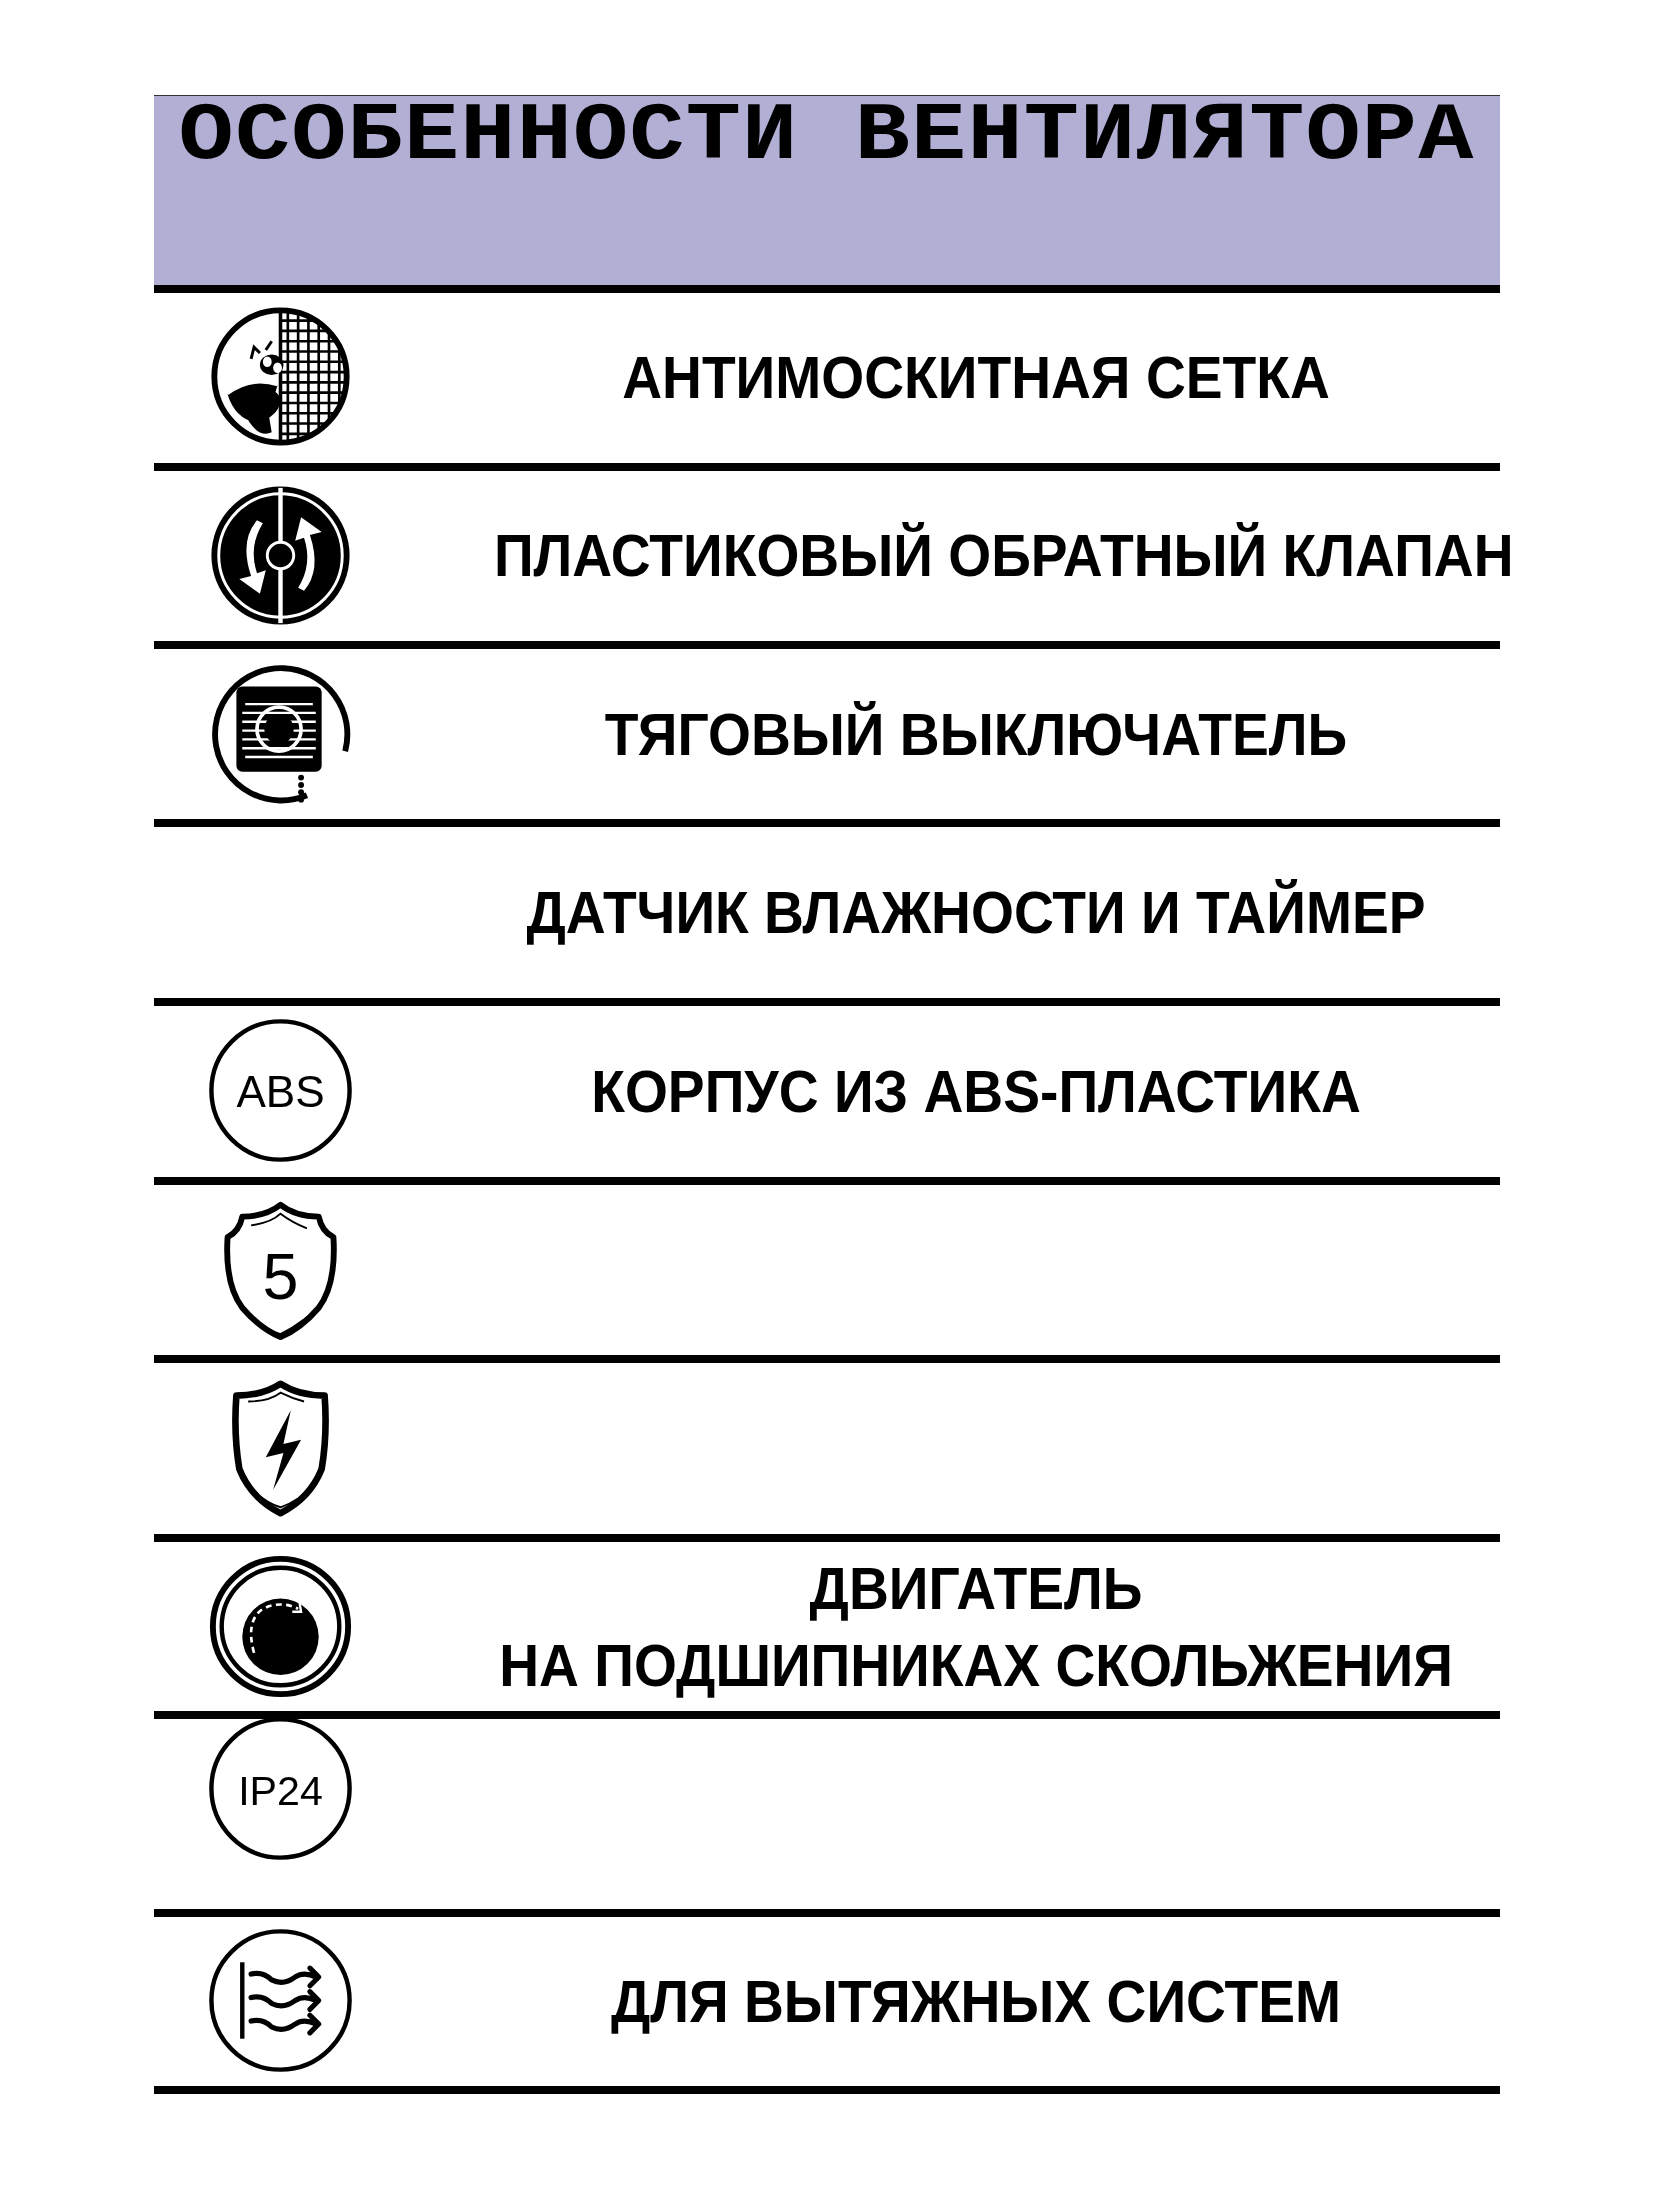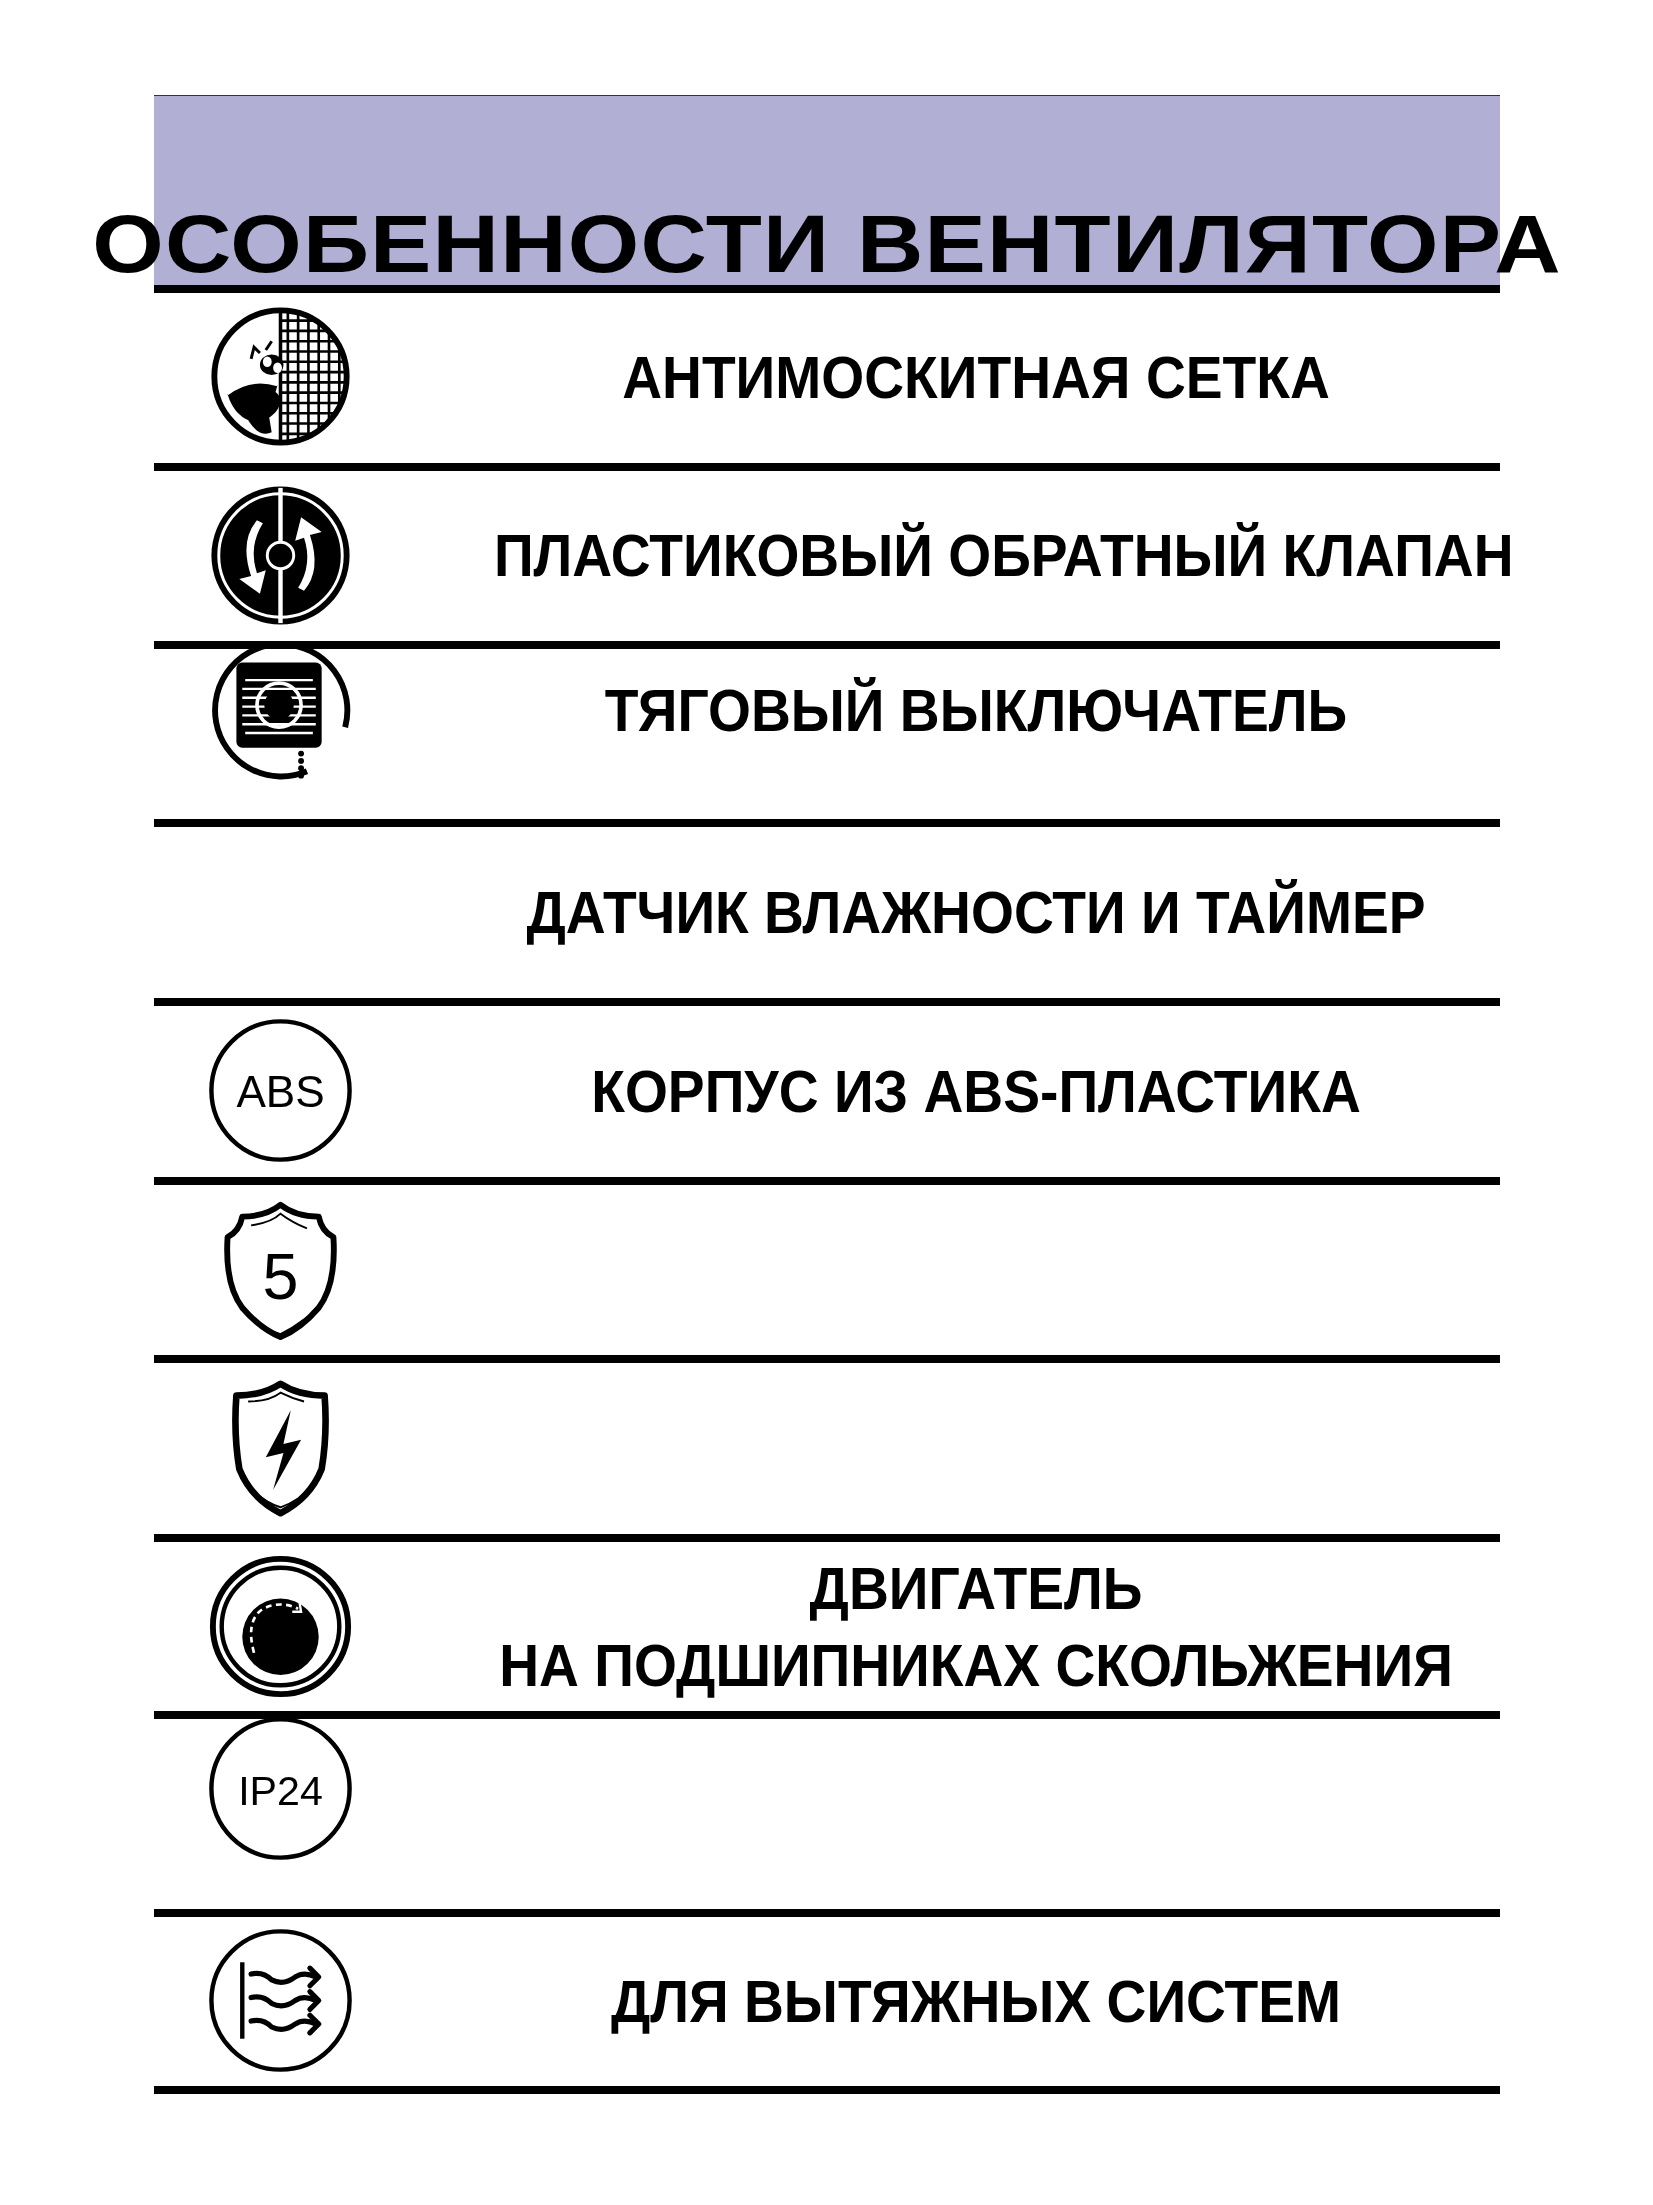--- a/index.html
+++ b/index.html
@@ -1,21 +1,21 @@
 <!DOCTYPE html>
 <html style="font-size:8.8px"><head>
 <meta charset="utf-8">
 <style>
   html, body { margin: 0; padding: 0; background: #ffffff; }
   body { width: 1654px; height: 2205px; position: relative; overflow: hidden;
          font-family: "Liberation Sans", "DejaVu Sans", sans-serif; color: #000; }
   .card { position: absolute; left: 154px; top: 95px; width: 1346px; }
   .header { position: absolute; left: 0; top: 0; width: 1346px; height: 190px;
             background: #B2AFD5; border-top: 1.7px solid #333; box-sizing: border-box;
-            display: flex; align-items: flex-end; justify-content: center; }
+            display: flex; align-items: flex-start; justify-content: center; font-family: Liberation Mono, monospace; }
   .header-title { font-weight: 700; font-size: 82px; letter-spacing: 1.1px;
                   transform: scaleX(1.12); white-space: nowrap; line-height: 1; }
   .hline { position: absolute; left: 0; width: 1346px; height: 7.7px; background: #000; }
   .row { position: absolute; left: 0; width: 1346px; }
   .icon { position: absolute; left: 53px; width: 147px; height: 147px; }
   .icon svg { width: 147px; height: 147px; display: block; }
   .label { position: absolute; left: 298px; right: 0; top: 0; bottom: 0;
            display: flex; flex-direction: column; justify-content: center;
            text-align: center; }
   .label span { display: block; font-weight: 700; font-size: 60px; line-height: 77px;
@@ -102,21 +102,21 @@
         <circle cx="50" cy="50" r="9" fill="#000" stroke="#fff" stroke-width="2"></circle>
         <path d="M34 26 Q22 40 30 64 L22 66 L36 76 L40 60 L34 62 Q28 44 38 28Z" fill="#fff"></path>
         <path d="M66 74 Q78 60 70 36 L78 34 L64 24 L60 40 L66 38 Q72 56 62 72Z" fill="#fff"></path>
       </svg>
     </div>
     <div class="label">
       <span>ПЛАСТИКОВЫЙ ОБРАТНЫЙ КЛАПАН</span>
     </div>
   </div>
 
-  <div class="row" style="top:530px;height:170px">
+  <div class="row" style="top:554px;height:170px">
     <div class="icon" style="top:11px">
       <svg viewBox="0 0 100 100">
         <path d="M68 92 A45 45 0 1 1 94 62" fill="none" stroke="#000" stroke-width="4"></path>
         <rect x="20" y="18" width="58" height="58" rx="4" fill="#000"></rect>
         <g stroke="#fff" stroke-width="1.6">
           <line x1="26" y1="30" x2="72" y2="30"></line>
             <line x1="24" y1="36" x2="74" y2="36"></line>
           <line x1="24" y1="42" x2="74" y2="42"></line>
             <line x1="24" y1="48" x2="74" y2="48"></line>
           <line x1="24" y1="54" x2="74" y2="54"></line>

